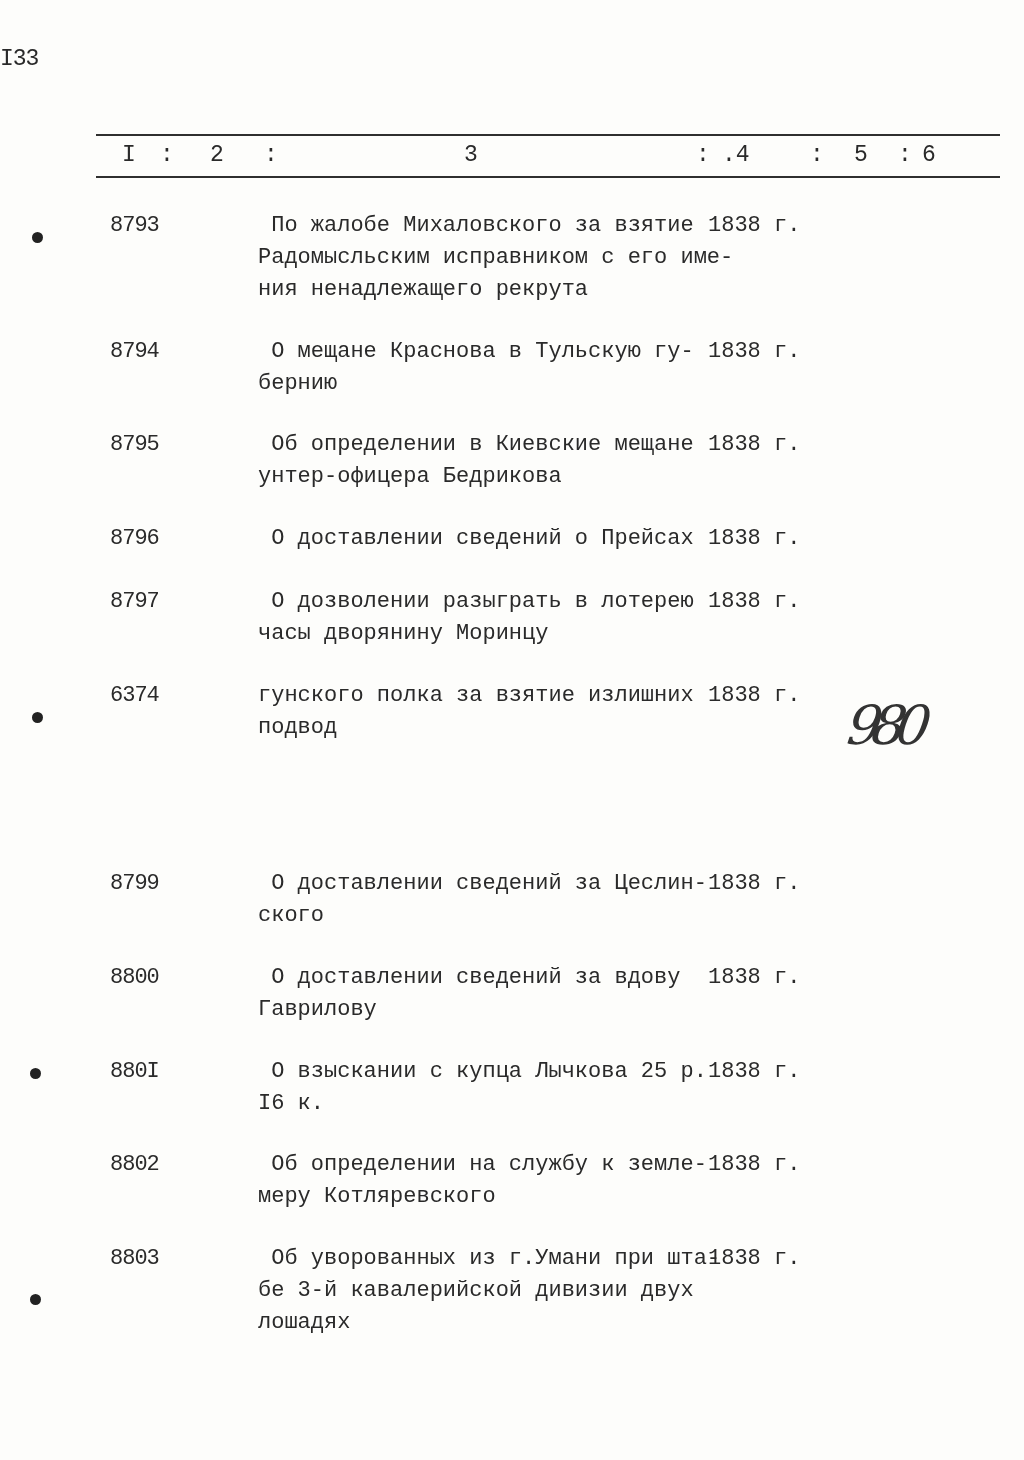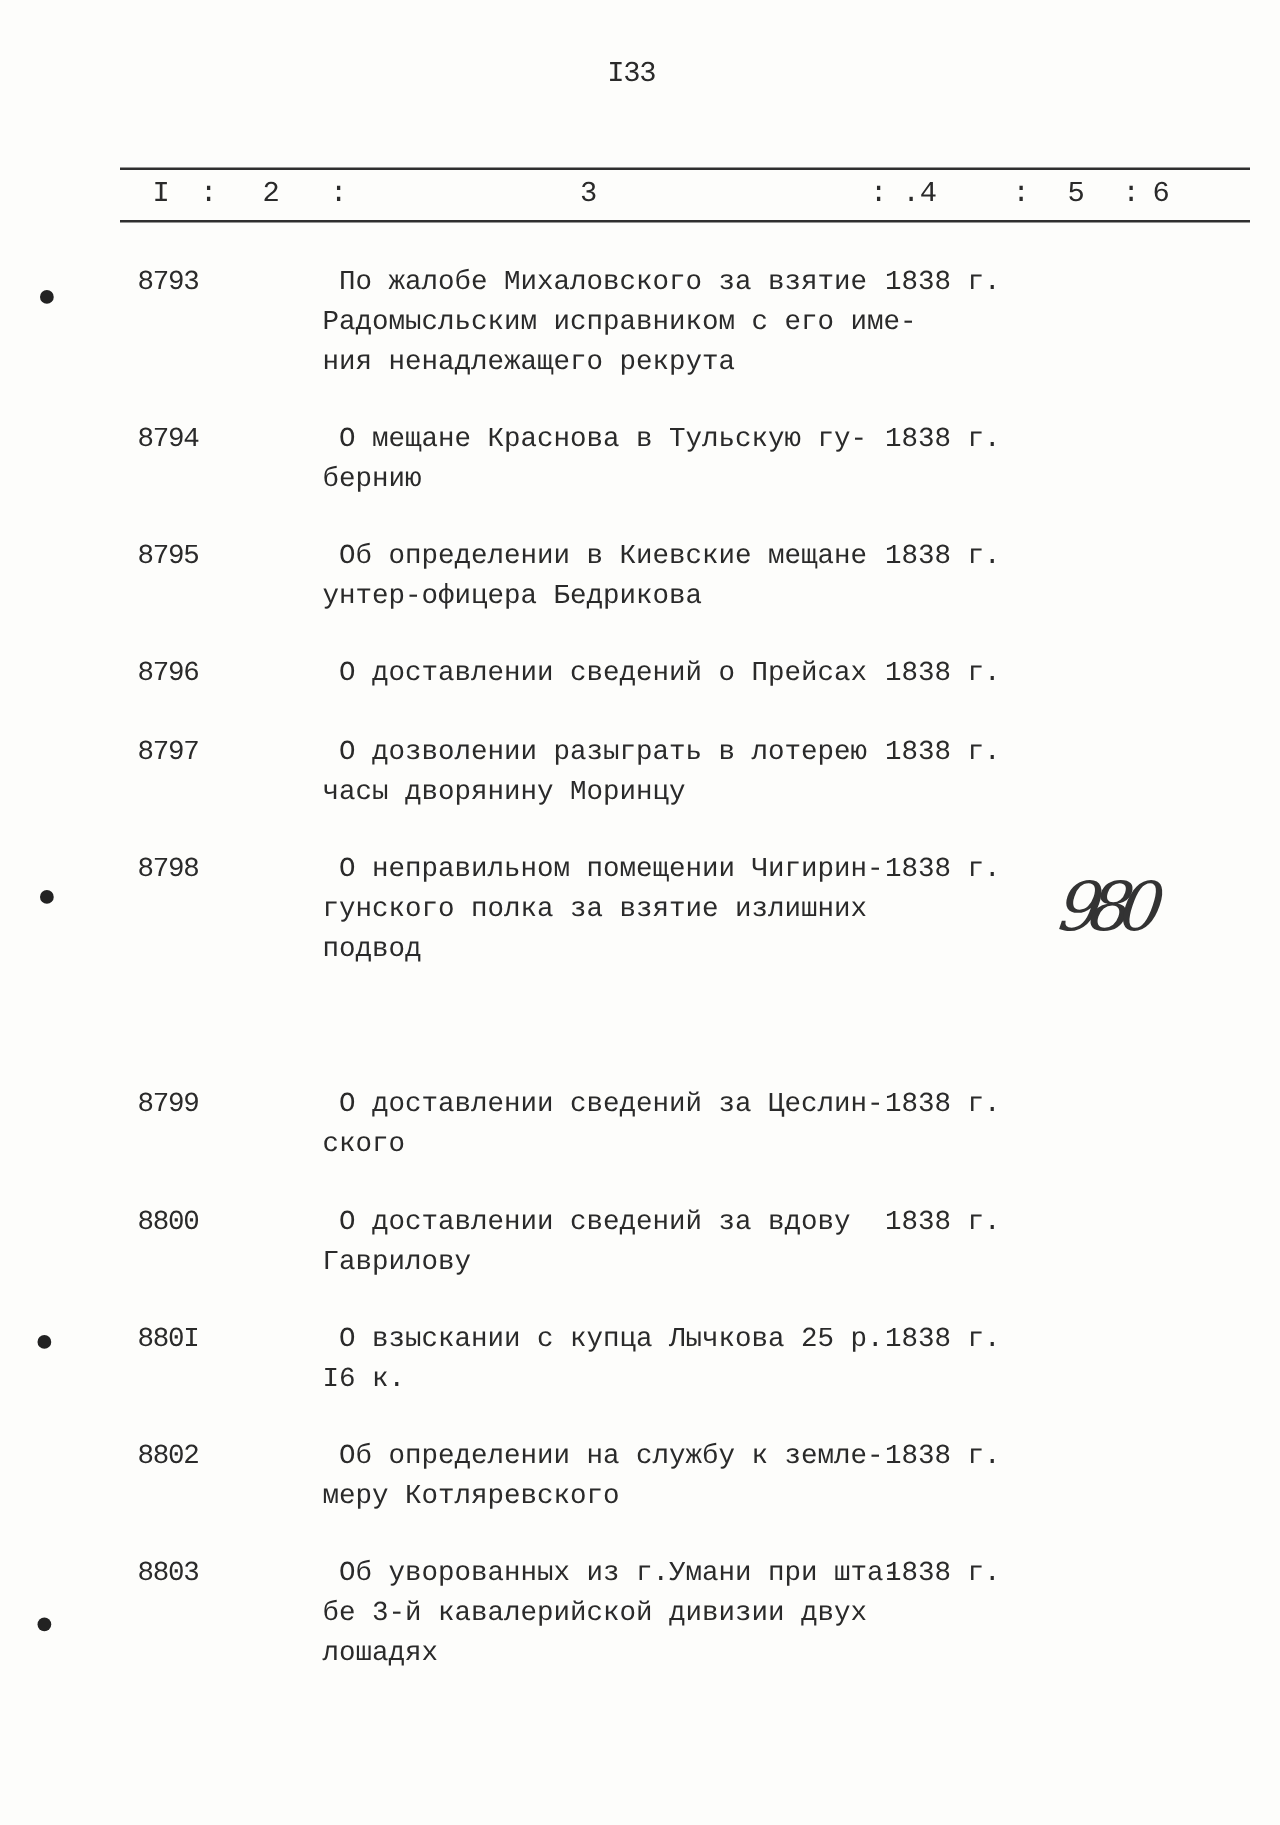--- a/index.html
+++ b/index.html
@@ -6,21 +6,21 @@
   body {
     width: 1024px; height: 1460px;
     background: #fdfdfb;
     position: relative;
     overflow: hidden;
     font-family: "Liberation Mono", "DejaVu Sans Mono", monospace;
     color: #2a2a2a;
   }
   .page-number {
     position: absolute; top: 46px; left: 0; width: 1010px;
-    text-align: center; font-size: 23px; letter-spacing: -1px;
+    font-size: 23px; letter-spacing: -1px;
   }
   .rule {
     position: absolute; left: 96px; width: 904px; height: 2px;
     background: #2f2f2f;
   }
   .rule.top { top: 134px; }
   .rule.bottom { top: 176px; }
   .header-row {
     position: absolute; top: 142px; left: 0; width: 1024px; height: 30px;
     font-size: 23px;
@@ -99,23 +99,22 @@
     </div>
     <div class="entry" style="top: 586px;">
       <div class="num">8797</div>
       <div class="title">
         <span class="line"> О дозволении разыграть в лотерею</span>
         <span class="line">часы дворянину Моринцу</span>
       </div>
       <div class="year">1838 г.</div>
     </div>
     <div class="entry" style="top: 680px;">
-      <div class="num">8798</div>
+      <div class="num">6374</div>
       <div class="title">
-        <span class="line"> О неправильном помещении Чигирин-</span>
         <span class="line">гунского полка за взятие излишних</span>
         <span class="line">подвод</span>
       </div>
       <div class="year">1838 г.</div>
     </div>
     <div class="entry" style="top: 868px;">
       <div class="num">8799</div>
       <div class="title">
         <span class="line"> О доставлении сведений за Цеслин-</span>
         <span class="line">ского</span>

